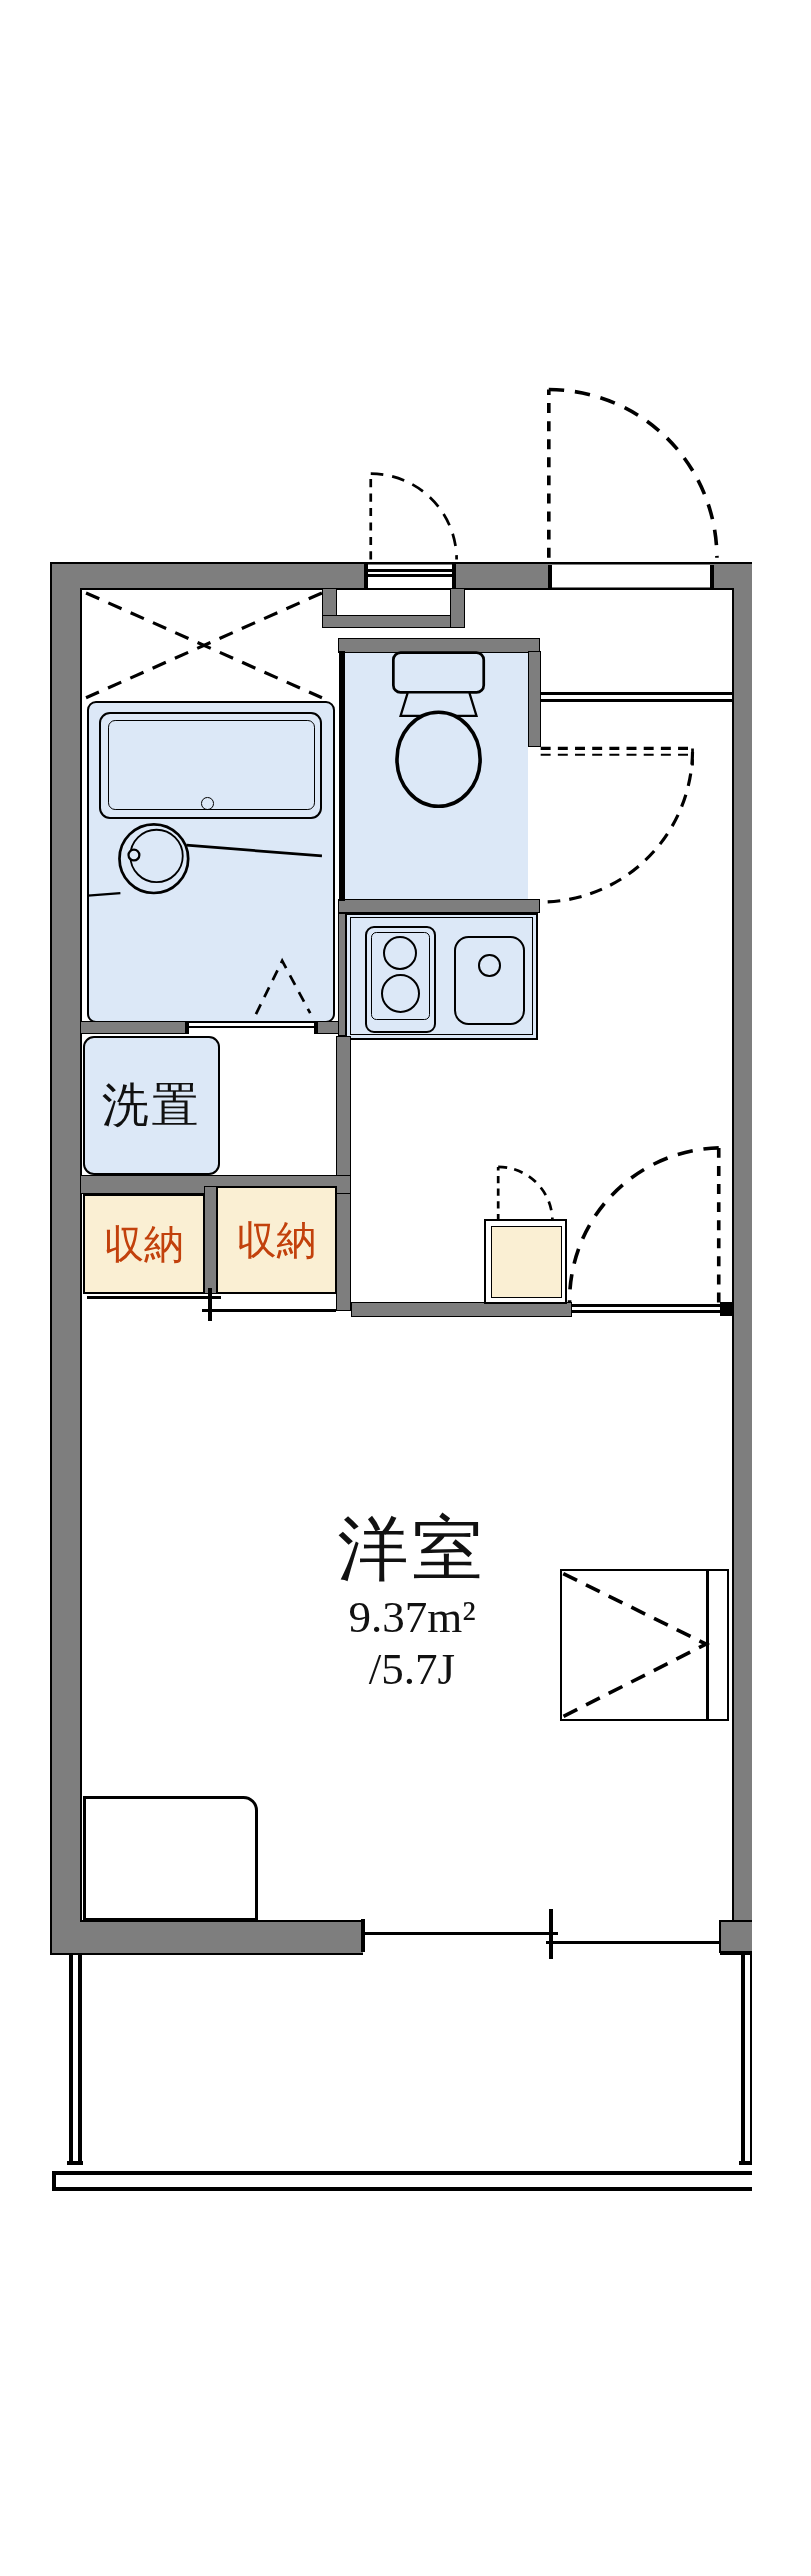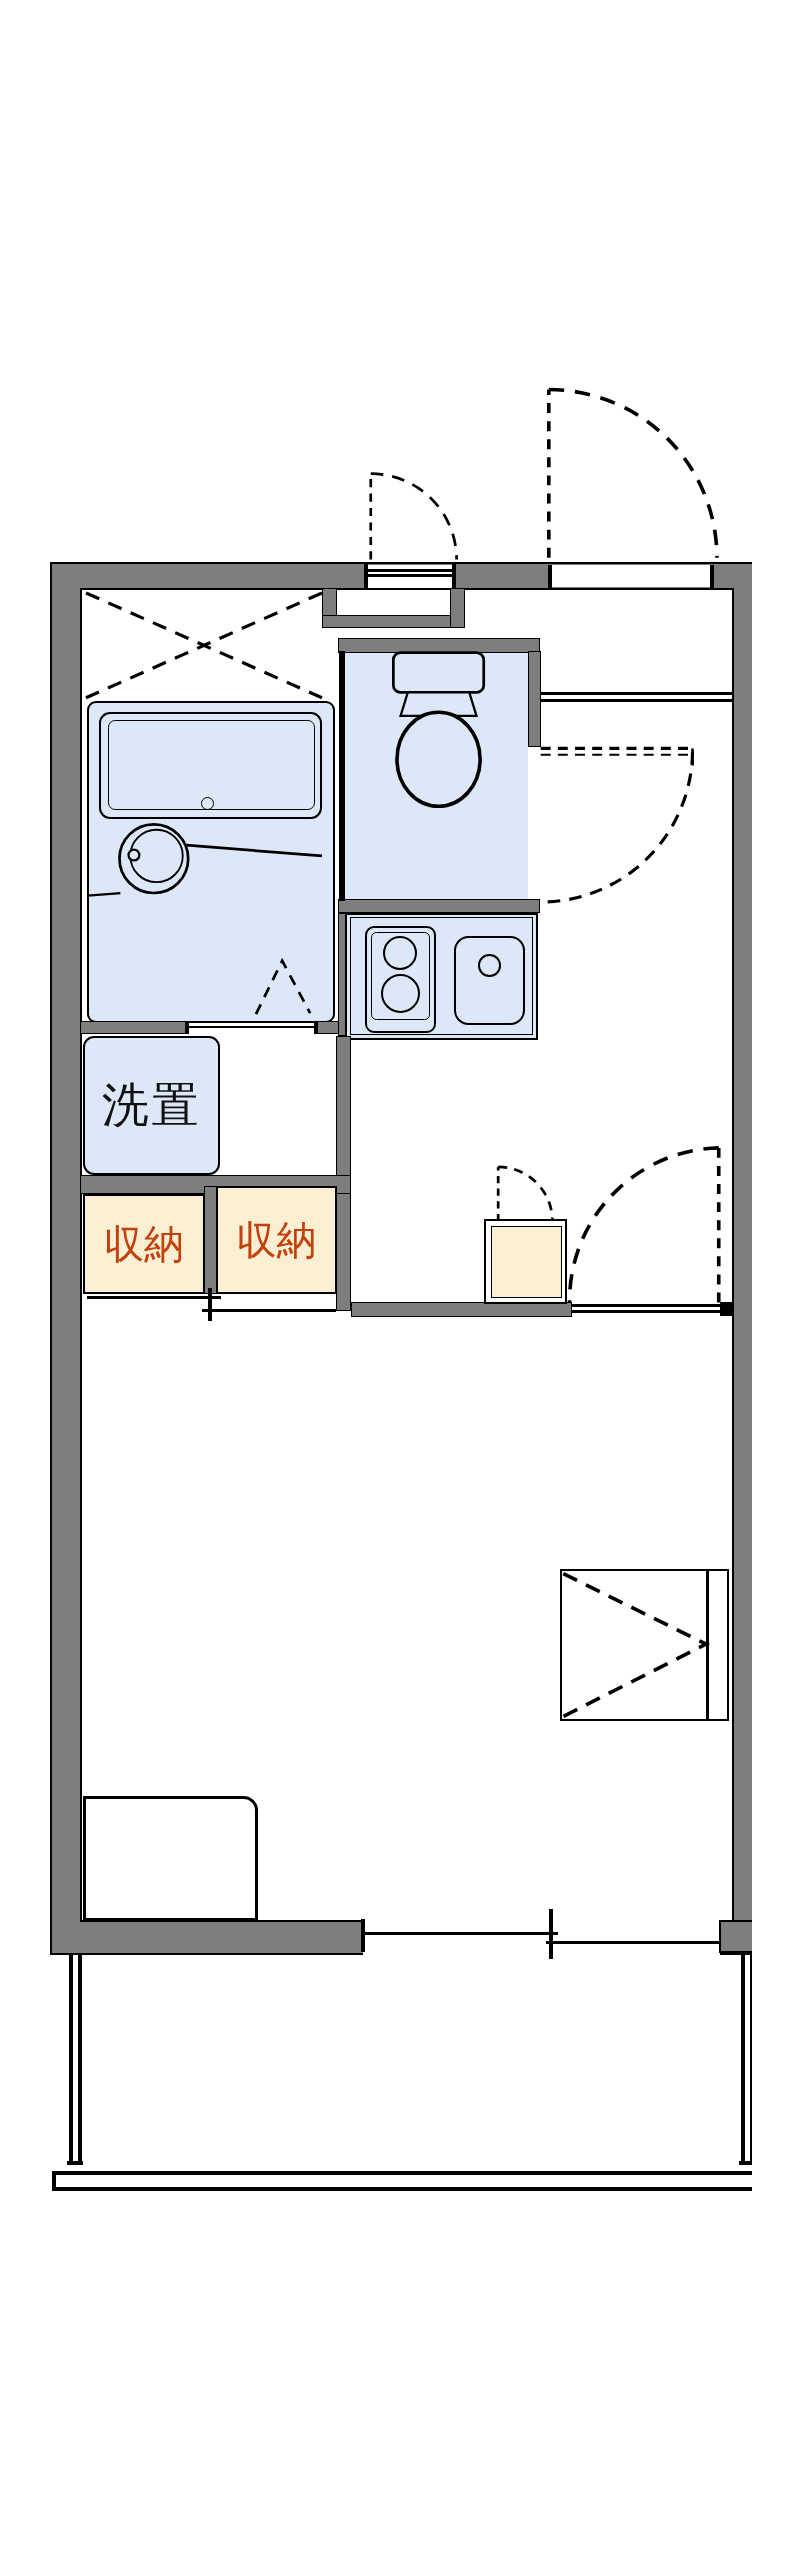--- a/index.html
+++ b/index.html
@@ -89,20 +89,25 @@
   <div class="ln" style="left:571px;top:1304px;width:152px;height:2.7px"></div>
   <div class="ln" style="left:571px;top:1310px;width:152px;height:2.7px"></div>
   <div class="ln" style="left:720px;top:1302px;width:13.6px;height:13.6px"></div>
 
   <div class="abs" style="left:484px;top:1219px;width:83px;height:85px;background:#fff;border:2.7px solid #000"></div>
   <div class="abs" style="left:491px;top:1226px;width:71px;height:72px;background:var(--storage,#faefd3);border:1.8px solid #000"></div>
 
   <div class="ln" style="left:541px;top:692px;width:191px;height:2.7px"></div>
   <div class="ln" style="left:541px;top:699px;width:191px;height:2.7px"></div>
 
+  <div class="txtblock" style="left:231px;top:1508px;width:362px">
+    <div style="font-size:71px;line-height:83px;letter-spacing:3.6px">洋室</div>
+    <div style="font-size:45px;line-height:52px">9.37m²</div>
+    <div style="font-size:45px;line-height:52px">/5.7J</div>
+  </div>
 
   <div class="abs" style="left:560px;top:1569px;width:169px;height:152px;border:2.7px solid #000;background:#fff"></div>
   <div class="ln" style="left:706px;top:1569px;width:2.7px;height:152px"></div>
 
   <div class="abs" style="left:83px;top:1796px;width:175px;height:125px;background:#fff;border:3.6px solid #000;border-radius:0 14.5px 0 0"></div>
 
   <div class="wh" style="left:363px;top:1919px;width:357px;height:36px"></div>
   <div class="ln" style="left:361px;top:1919px;width:3.6px;height:33px"></div>
   <div class="ln" style="left:363px;top:1932px;width:195px;height:2.7px"></div>
   <div class="ln" style="left:546px;top:1941px;width:174px;height:2.7px"></div>

